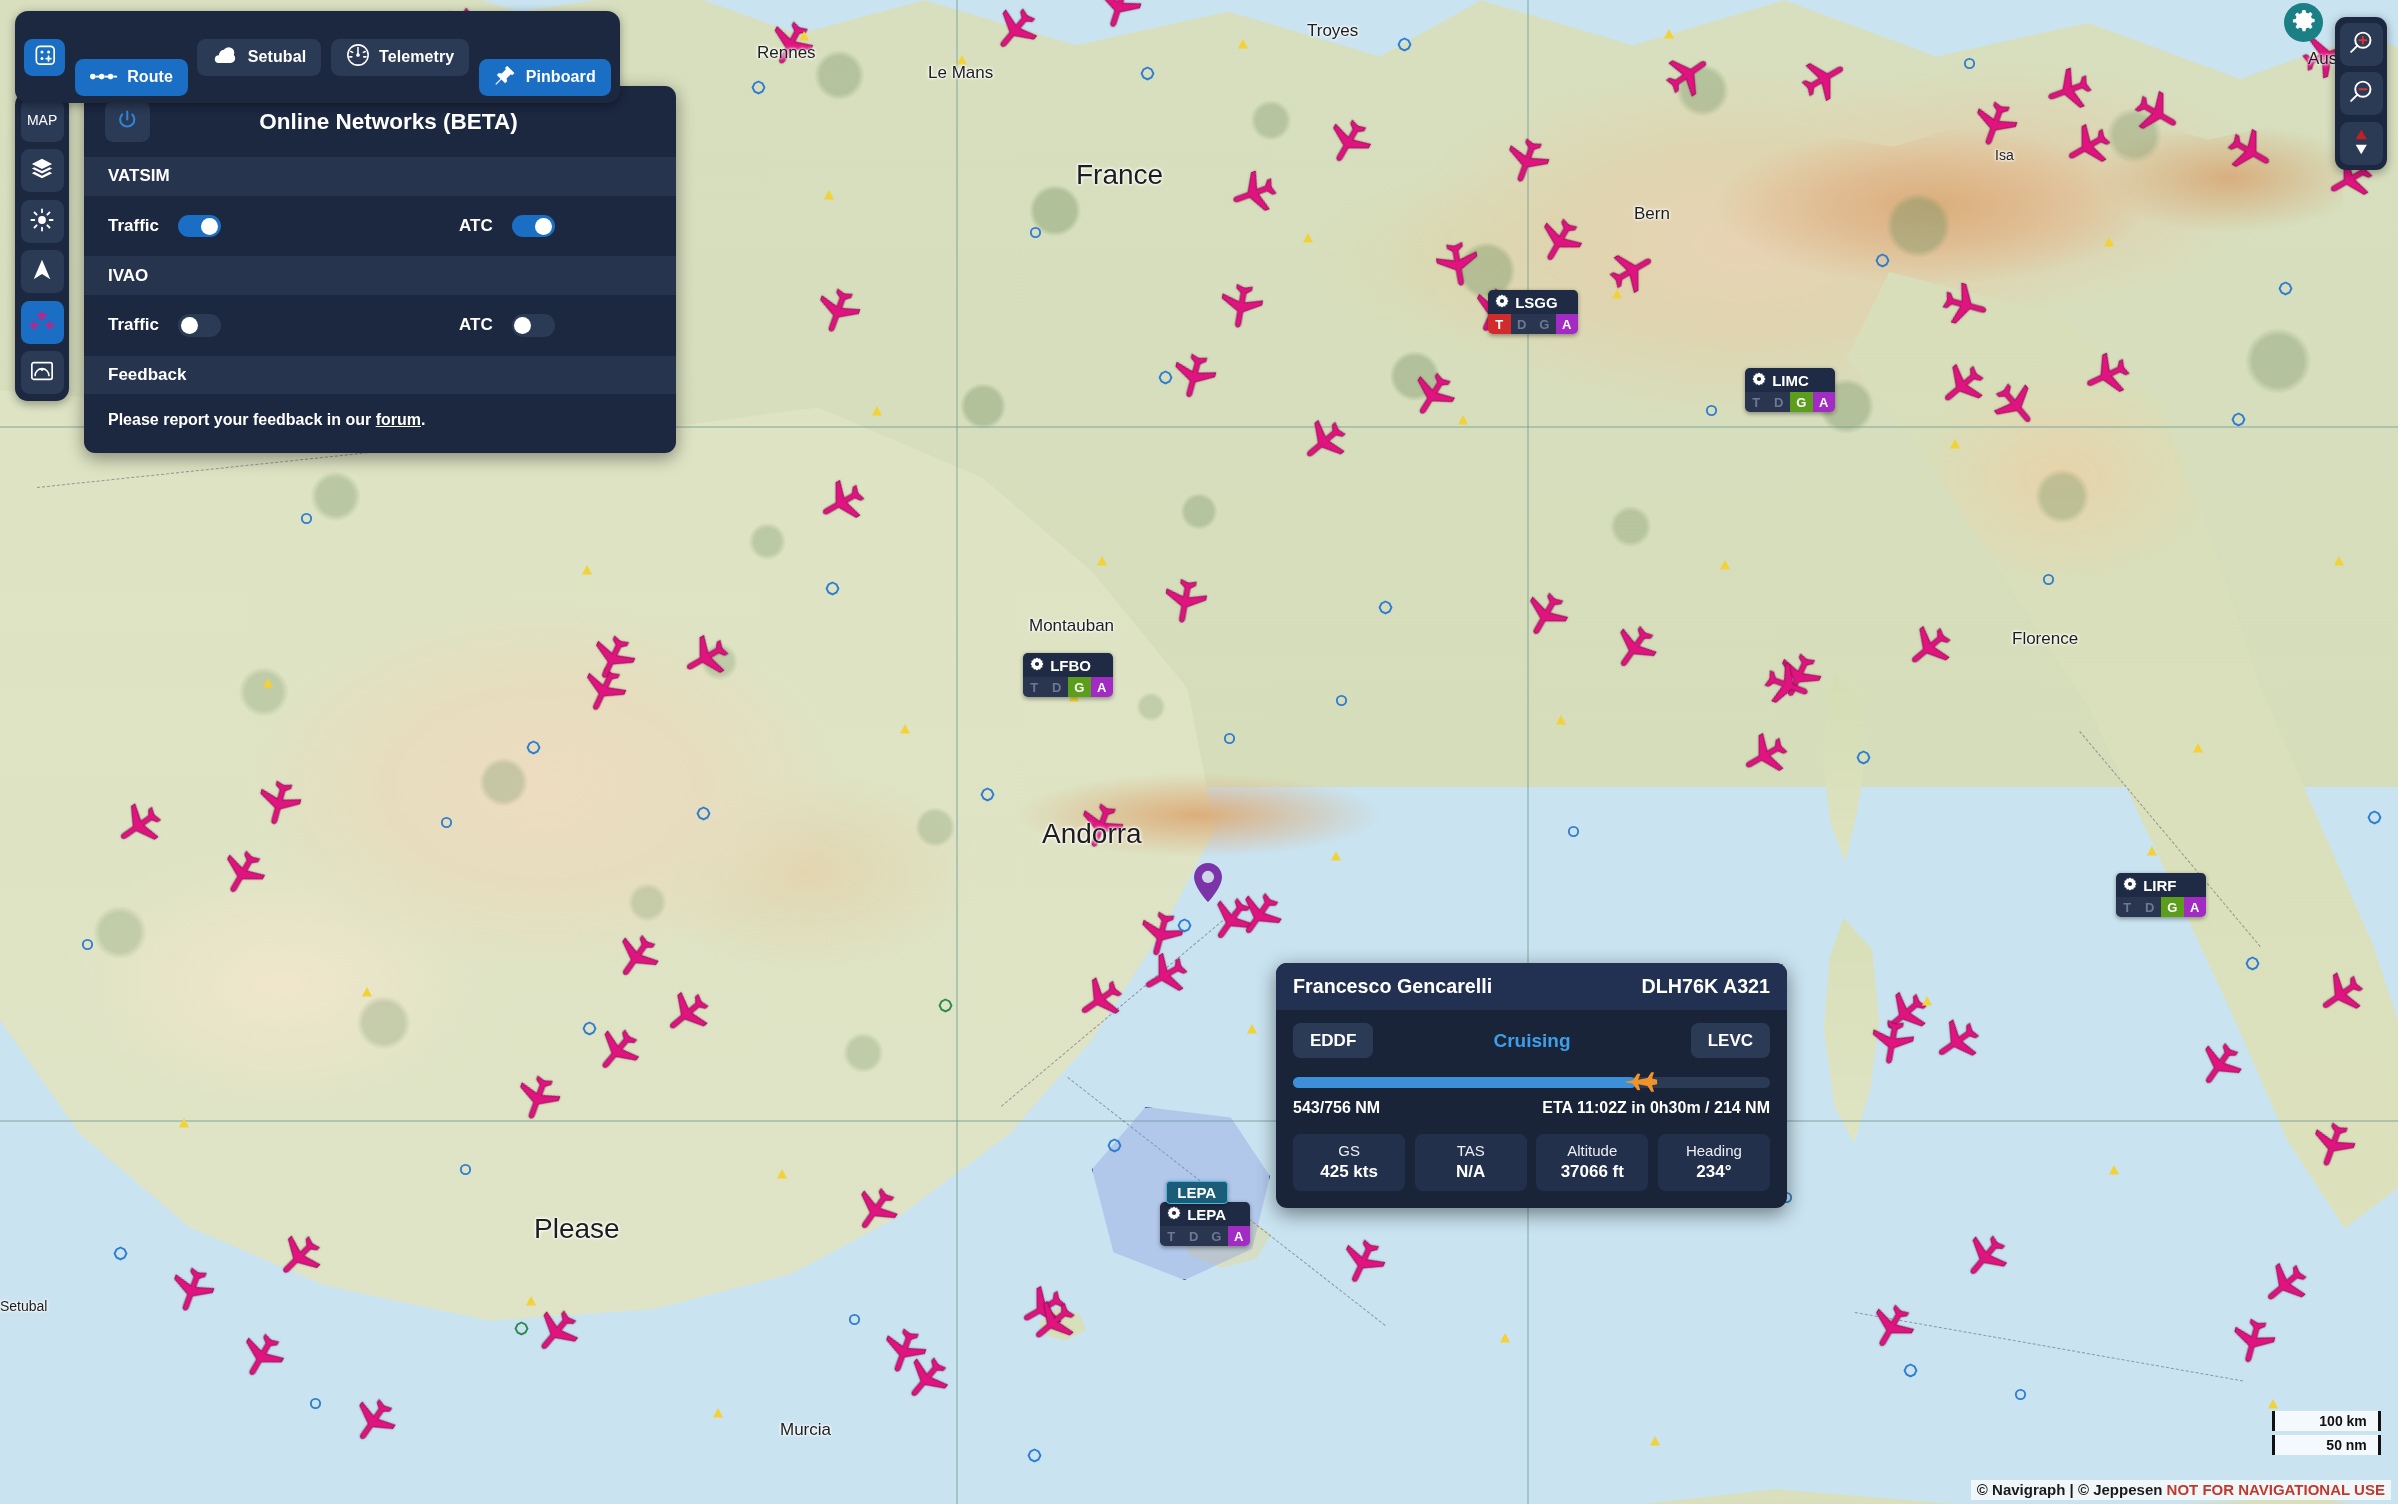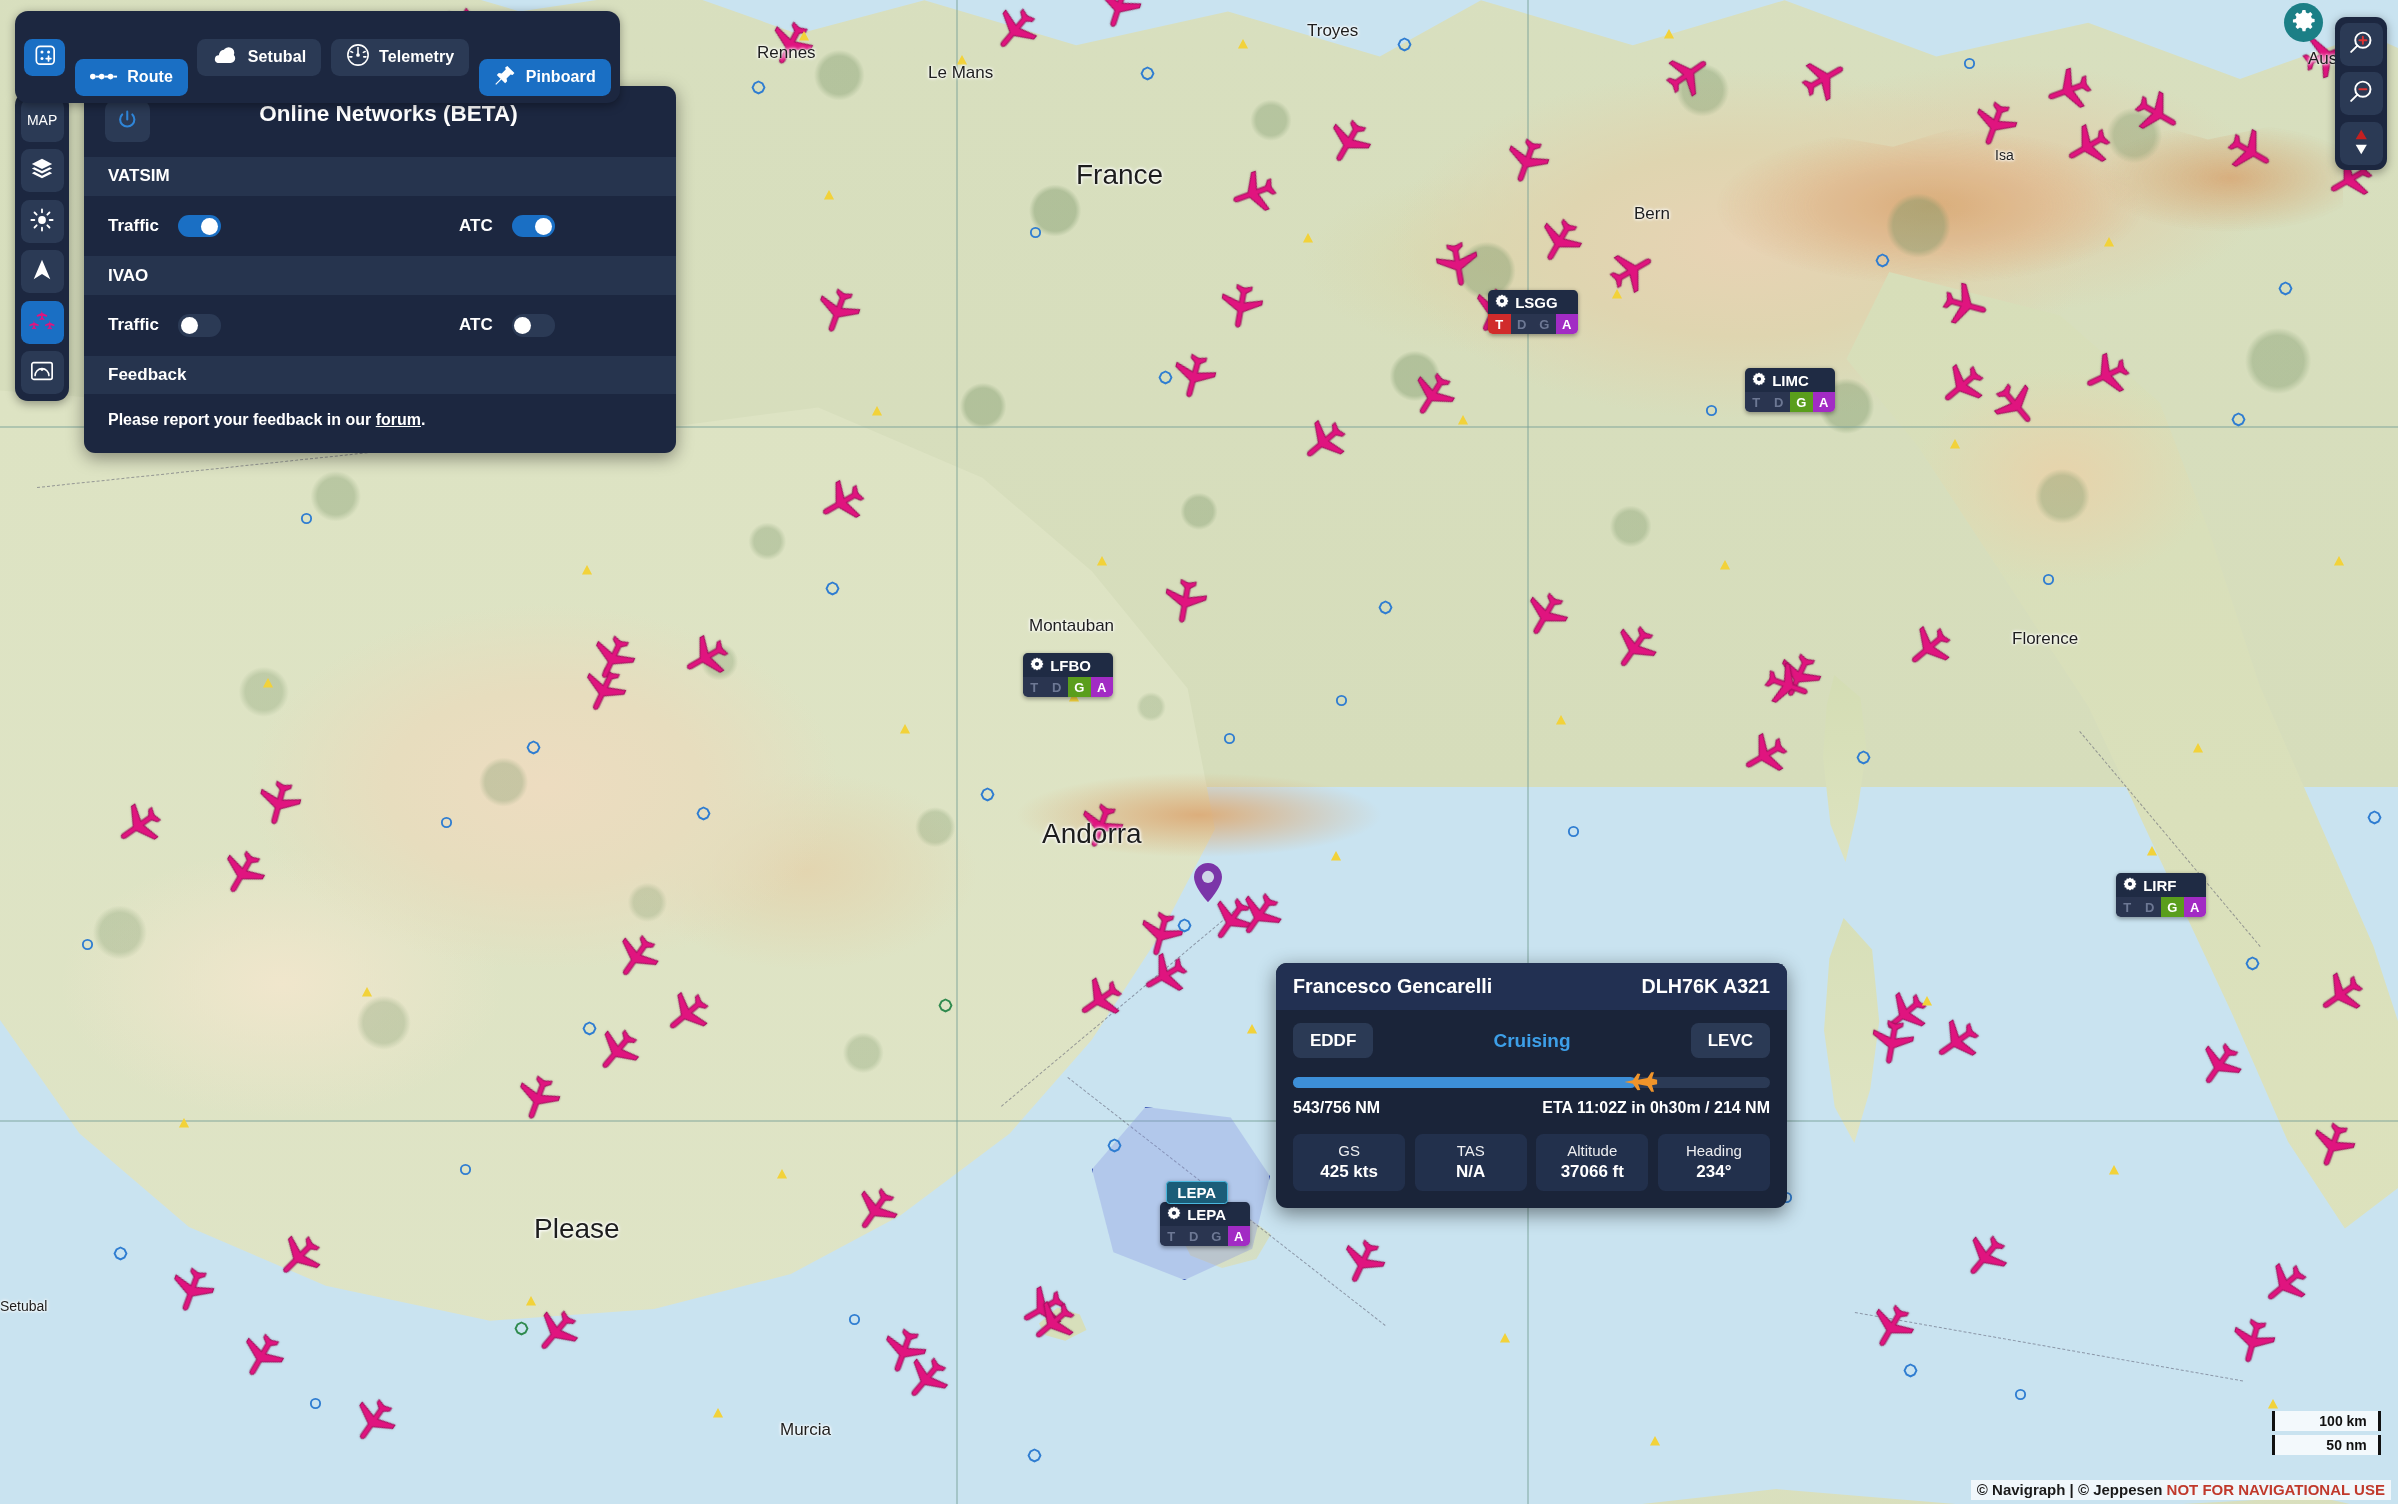--- a/index.html
+++ b/index.html
@@ -223,21 +223,21 @@
     position: absolute; left: 84px; top: 86px;
     width: 592px;
     background: #1c2740;
     border-radius: 11.2px;
     overflow: hidden;
     box-shadow: 0 4.7px 17px rgba(0,0,0,.4);
     z-index: 38;
     color: #fff;
   }
   .np-header {
-    display: flex; 
+    display: flex; align-items: center;
     padding: 15px 20.6px;
     gap: 17px;
   }
   .np-power {
     width: 45px; height: 41px; border-radius: 8.4px;
     background: #2b3a55;
     display: flex; align-items: center; justify-content: center;
     color: #2f85d8; cursor: pointer; border: none; flex: none;
   }
   .np-title {

